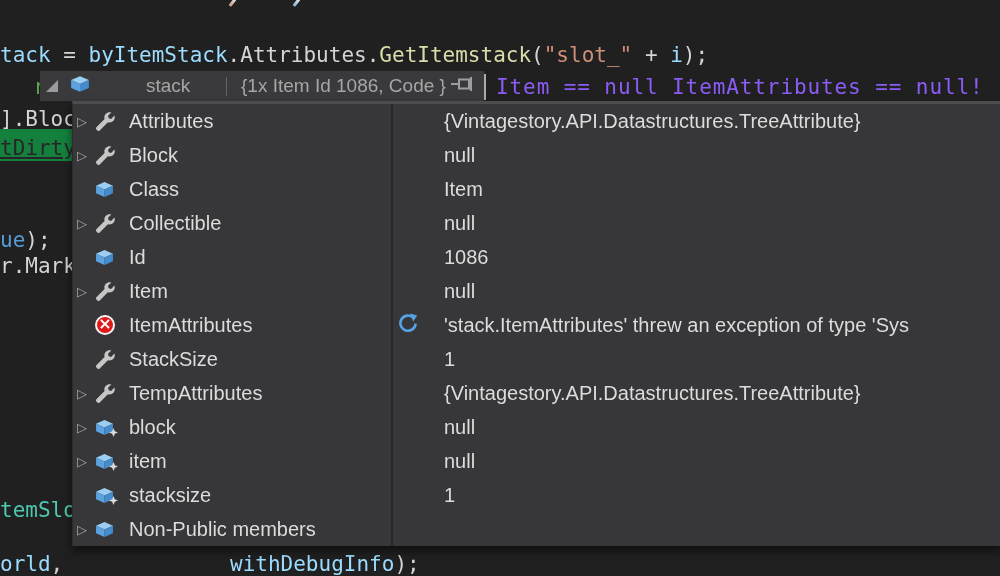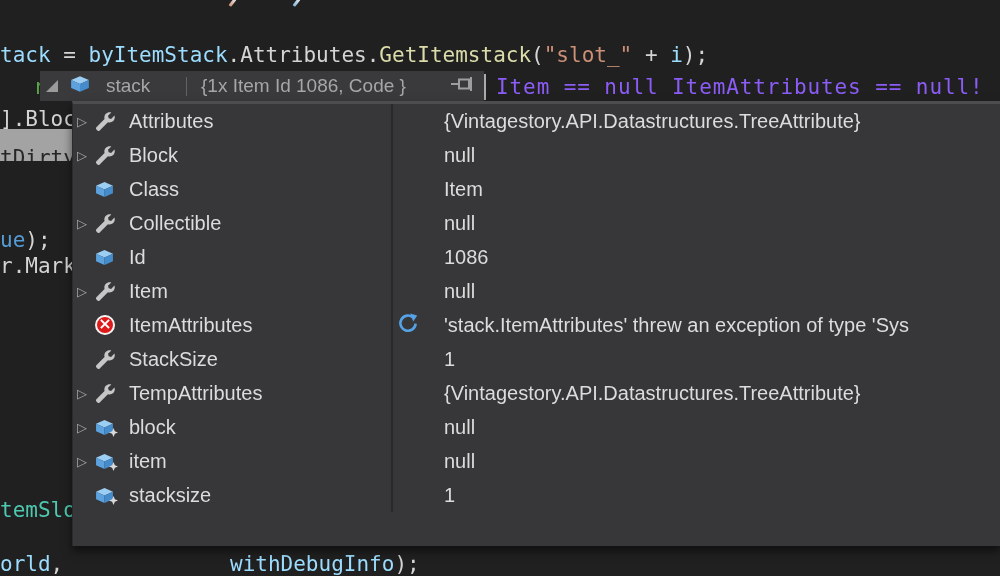--- a/index.html
+++ b/index.html
@@ -14,34 +14,34 @@
   .c-meth{color:#DCDCAA}
   .c-kw{color:#569CD6}
   .c-type{color:#4EC9B0}
   .c-com{color:#57A64A}
 
   .tick{position:absolute;width:3px;height:9px;transform:rotate(38deg);border-radius:1px;}
   .tick1{left:231;top:-2px;left:231px;background:linear-gradient(#E8E8E8,#CE9178);}
   .tick2{left:295px;top:-2px;background:linear-gradient(#E8E8E8,#7FB3D8);}
 
   .frag-dirty{left:0;top:129px;width:73px;height:32px;overflow:hidden;
-              background:#a3a3a3;color:#262626;padding-top:17px;box-sizing:border-box;text-decoration:underline;}
+              background:#15803d;color:#262626;padding-top:7px;box-sizing:border-box;text-decoration:underline;}
 
   .caret{position:absolute;left:483px;top:74px;width:3px;height:26px;background:#ABABAB;}
 
   .annotation{left:496px;top:75px;letter-spacing:0.9px;color:#8b5cf6;}
 
   
   .dt-header{position:absolute;left:40px;top:71px;width:444px;height:30px;background:#3A3A3D;
              display:flex;align-items:center;box-sizing:border-box;padding-left:6px;
              font-family:"Liberation Sans",sans-serif;font-size:19px;color:#A6A6A6;}
   .hd-expander{width:0;height:0;border-bottom:12px solid #9B9B9B;border-left:12px solid transparent;
                margin-right:12px;flex:none;}
   .hd-cube{flex:none;margin-right:16px;}
-  .hd-name{width:80px;flex:none;overflow:hidden;white-space:nowrap;}
+  .hd-name{width:80px;flex:none;overflow:hidden;white-space:nowrap;margin-left:40px;}
   .hd-divider{width:1px;height:19px;background:#626262;flex:none;}
   .hd-preview{margin-left:14px;flex:1;white-space:nowrap;overflow:hidden;}
   .hd-pin{flex:none;margin-right:8px;}
 
   
   .dt-body{position:absolute;left:72px;top:101px;width:928px;height:445px;background:#37373A;
            border-top:3px solid #4D4D50;border-left:1px solid #2B2B2D;box-sizing:border-box;
            box-shadow:0 5px 9px rgba(0,0,0,.55);
            font-family:"Liberation Sans",sans-serif;font-size:20px;color:#DCDCDC;}
   .dt-row{position:relative;height:34px;display:flex;align-items:center;}
@@ -338,15 +338,34 @@
 
         </span>
         <span class="row-label">stacksize</span>
       </div>
       <div class="val-cell">
 
         <span class="val-text">1</span>
       </div>
     </div>
 
+    <div class="dt-row" data-icon="cube" data-refresh="false">
+      <div class="name-cell">
+        <span class="row-expander on"></span>
+        <span class="icon-slot">
+
+          <svg class="cube-icon" width="19" height="15" viewBox="0 0 18 14">
+            <polygon points="9,0 17,3.5 9,7 1,3.5" fill="#9CCEF4"></polygon>
+            <polygon points="1,3.5 9,7 9,14 1,10.5" fill="#5CA2DE"></polygon>
+            <polygon points="17,3.5 9,7 9,14 17,10.5" fill="#448CCB"></polygon>
+          </svg>
+
+        </span>
+        <span class="row-label">Non-Public members</span>
+      </div>
+      <div class="val-cell">
+
+        <span class="val-text"></span>
+      </div>
+    </div>
   </div>
 
 </div>
 
 </body></html>

